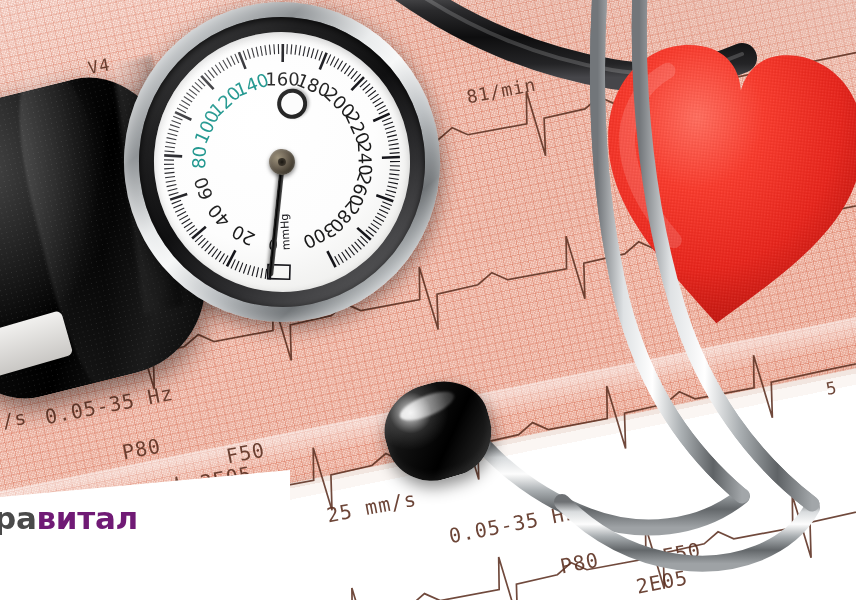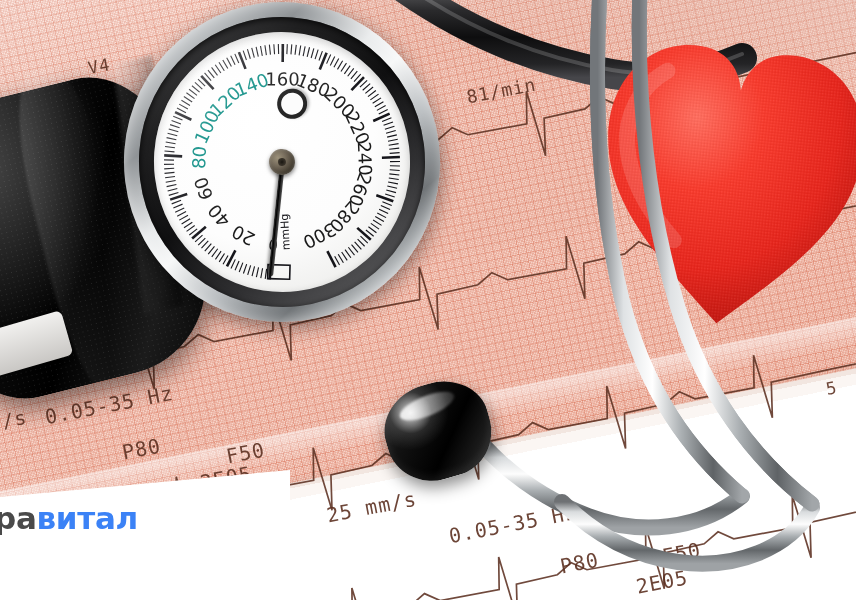--- a/index.html
+++ b/index.html
@@ -190,21 +190,21 @@
   #heart-wrap{position:absolute;left:596px;top:24px;width:270px;height:320px;transform:rotate(6deg);}
   .heart-svg{position:absolute;left:0;top:0;}
 
   
   #watermark{
     position:absolute;left:-6px;top:500px;
     font-family:"DejaVu Sans","Liberation Sans",sans-serif;
     font-size:31px;font-weight:700;letter-spacing:-.3px;
   }
   #wm-a{color:#4a4a4a;}
-  #wm-b{color:#3b82f6;}
+  #wm-b{color:#701a75;}
 </style>
 </head>
 <body>
 
 <div id="scene">
 
   <div class="ecg-paper" id="paper-main"></div>
   <div id="paper-shade"></div>
   <div id="paper-edge2"></div>
   <div id="paper-edge"></div>

